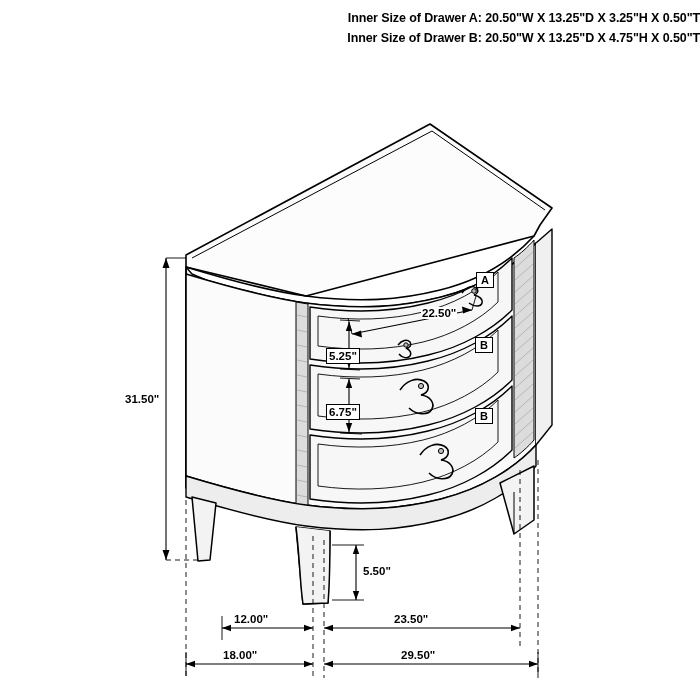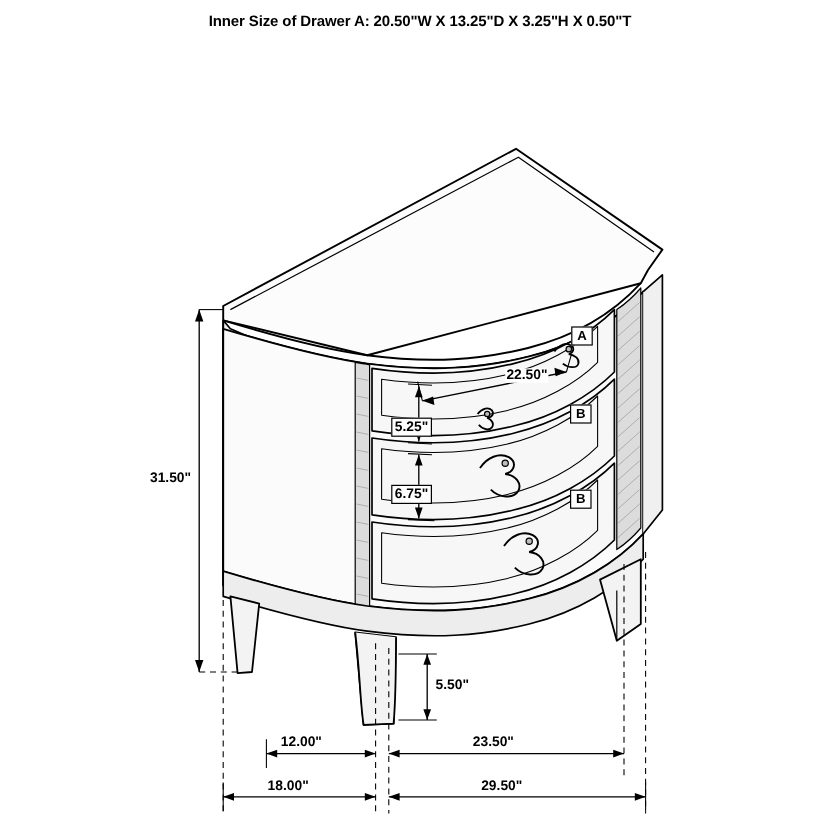--- a/index.html
+++ b/index.html
@@ -18,21 +18,21 @@
   #stage {
     position: relative;
     width: 700px;
     height: 700px;
   }
   .header {
     position: absolute;
     left: 0;
     top: 8px;
     width: 700px;
-    text-align: center;
+    text-align: right;
   }
   .header-line {
     font-size: 12.5px;
     font-weight: bold;
     line-height: 20px;
     letter-spacing: -0.1px;
     white-space: nowrap;
   }
   svg.diagram {
     position: absolute;
@@ -68,20 +68,21 @@
     white-space: nowrap;
   }
 </style>
 </head>
 <body>
 
 <div id="stage">
 
   <div class="header">
     <div class="header-line">Inner Size of Drawer A: 20.50"W X 13.25"D X 3.25"H X 0.50"T</div>
+    <div class="header-line">Inner Size of Drawer B: 20.50"W X 13.25"D X 4.75"H X 0.50"T</div>
   </div>
 
   <svg class="diagram" width="700" height="700" viewBox="0 0 700 700">
 
     <g fill="none" stroke="#000" stroke-width="1.6" stroke-linejoin="round">
 
       <polygon points="186,255 430,124 552,208 540,225 534,236 306,296 186,267" fill="#fcfcfc" stroke="#000" stroke-width="1.6"></polygon>
 
       <polyline points="192,258 432,131 545,210" fill="none" stroke="#000" stroke-width="1"></polyline>
 

